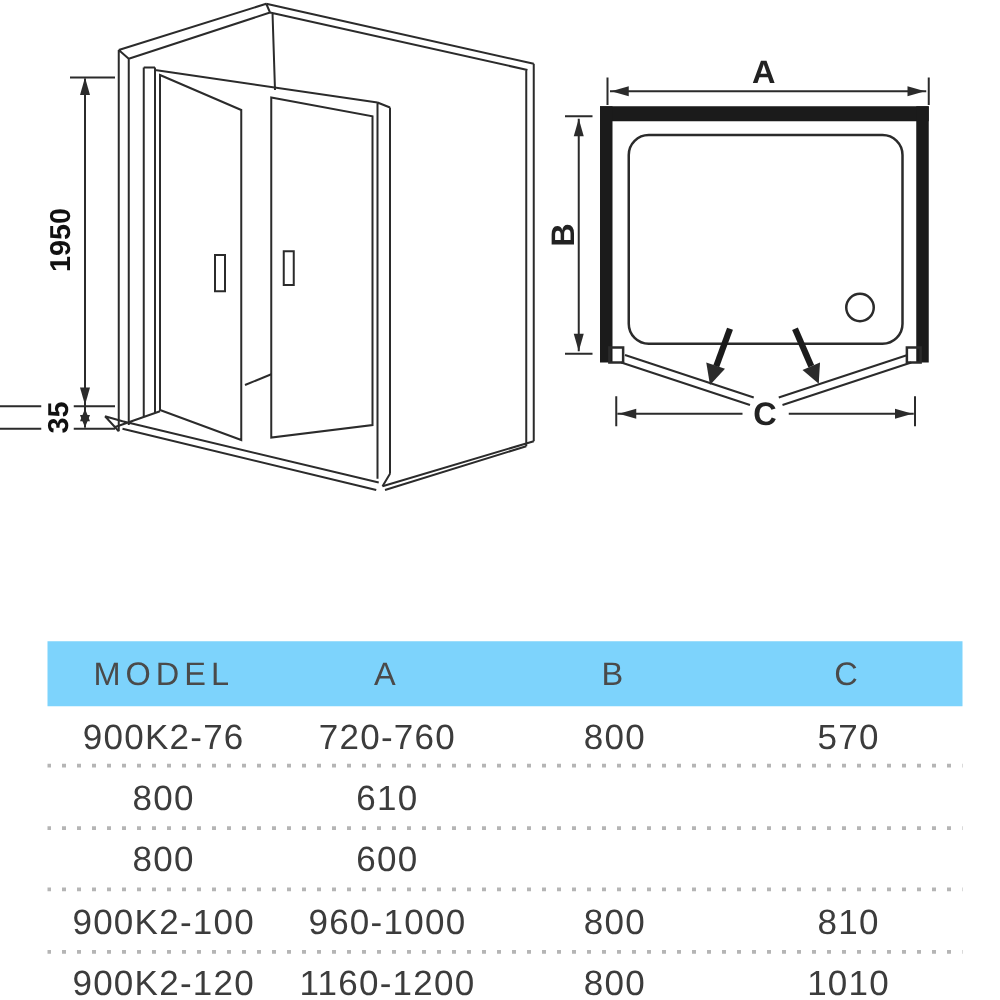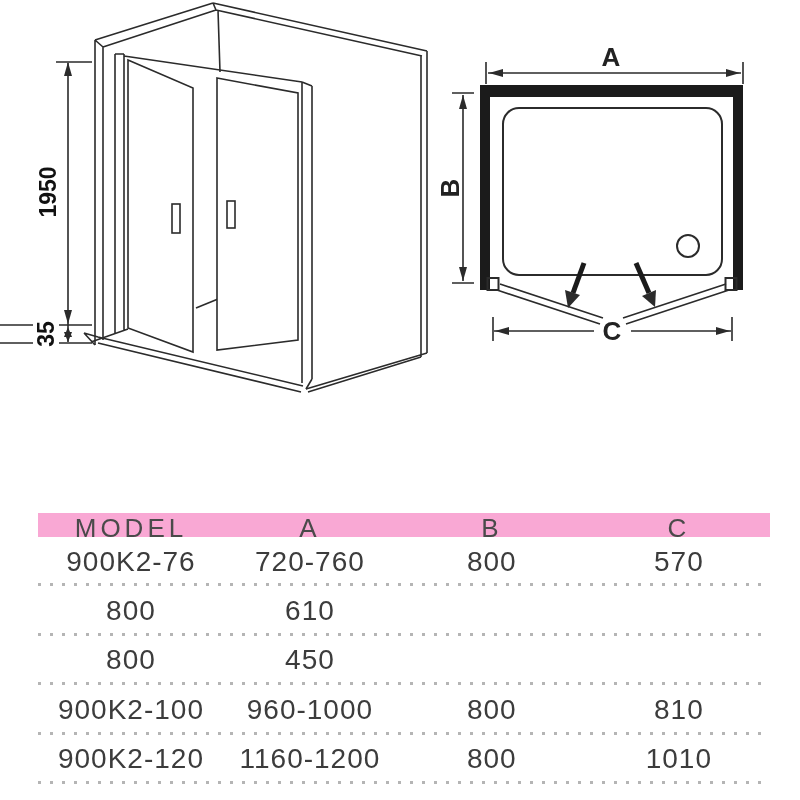--- a/index.html
+++ b/index.html
@@ -12,21 +12,21 @@
   .thick{stroke:#2b2b2b;stroke-width:2;fill:none;}
   .panel{stroke:#2b2b2b;stroke-width:1.6;fill:#ffffff;}
   .dark{fill:#1b1b1b;stroke:none;}
   .dimtxt{fill:#111;font-weight:bold;font-size:23px;}
   .plantxt{fill:#222;font-weight:bold;font-size:26px;}
   .arr{fill:#2b2b2b;stroke:none;}
   .swing{stroke:#1b1b1b;stroke-width:5;fill:none;}
 
   .spec-table{position:absolute;left:38px;top:513px;width:732px;}
   .thead{
-    height:24px;background:#f9a8d4;display:grid;
+    height:52px;background:#7dd3fc;display:grid;
     grid-template-columns:25.4% 23.5% 26.2% 24.9%;align-items:center;
   }
   .th{text-align:center;font-size:26px;color:#4a4a4a;letter-spacing:4px;}
   .trow{
     height:49.4px;display:grid;position:relative;
     grid-template-columns:25.4% 23.5% 26.2% 24.9%;align-items:center;
   }
   .td{text-align:center;font-size:28px;color:#3c3c3c;letter-spacing:1px;}
   .sep{
     position:absolute;bottom:0;left:0;right:0;height:3px;
@@ -156,21 +156,21 @@
     </div>
 
     <div class="trow">
       <div class="td">800</div>
       <div class="td">610</div>
       <div class="sep"></div>
     </div>
 
     <div class="trow">
       <div class="td">800</div>
-      <div class="td">450</div>
+      <div class="td">600</div>
       <div class="sep"></div>
     </div>
 
     <div class="trow">
       <div class="td">900K2-100</div>
       <div class="td">960-1000</div>
       <div class="td">800</div>
       <div class="td">810</div>
       <div class="sep"></div>
     </div>

